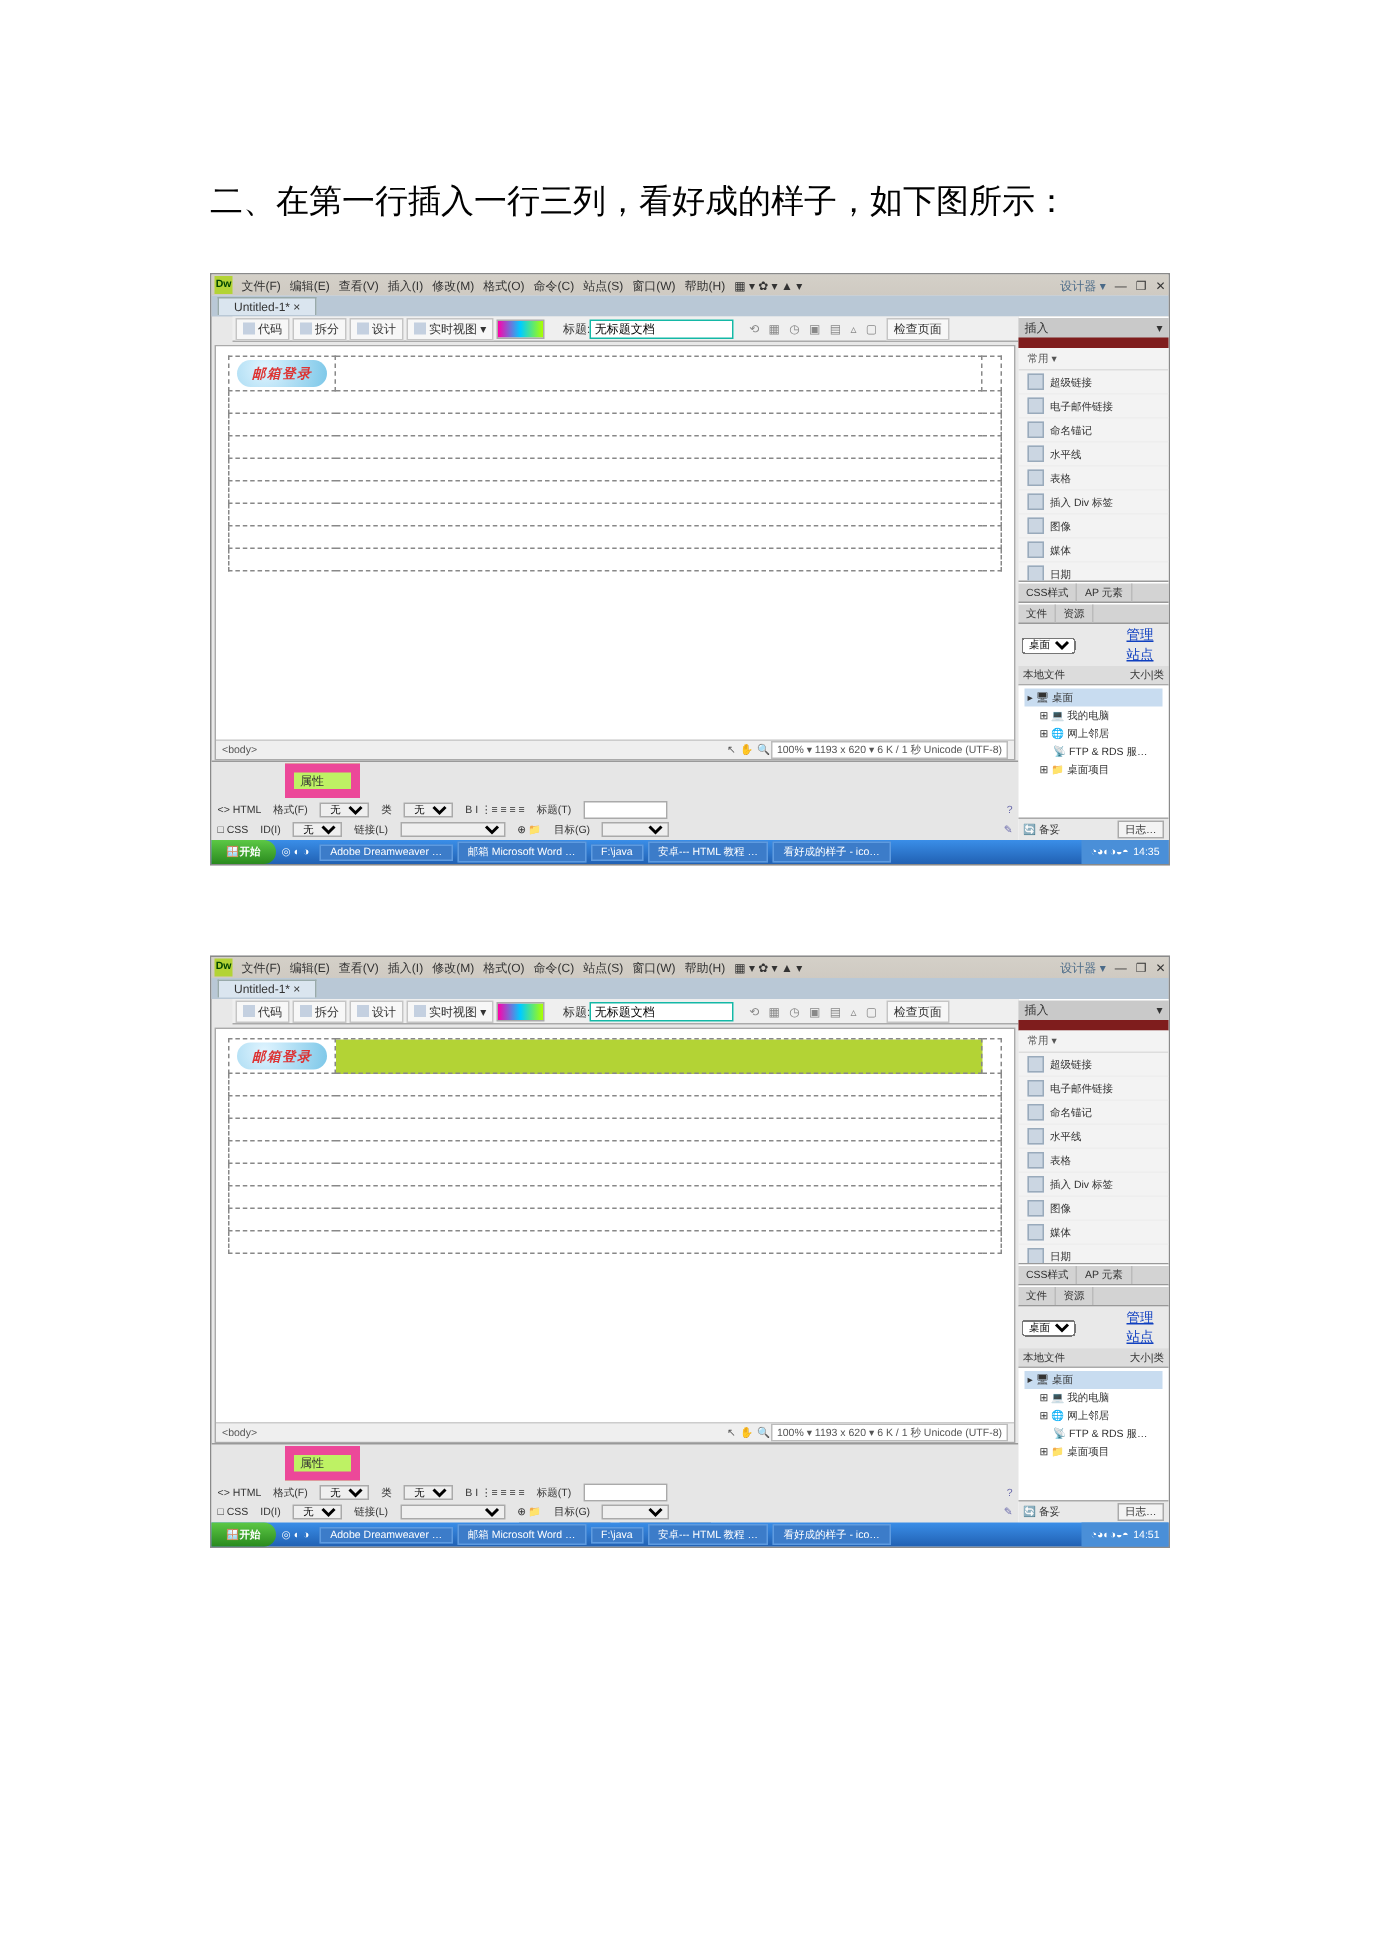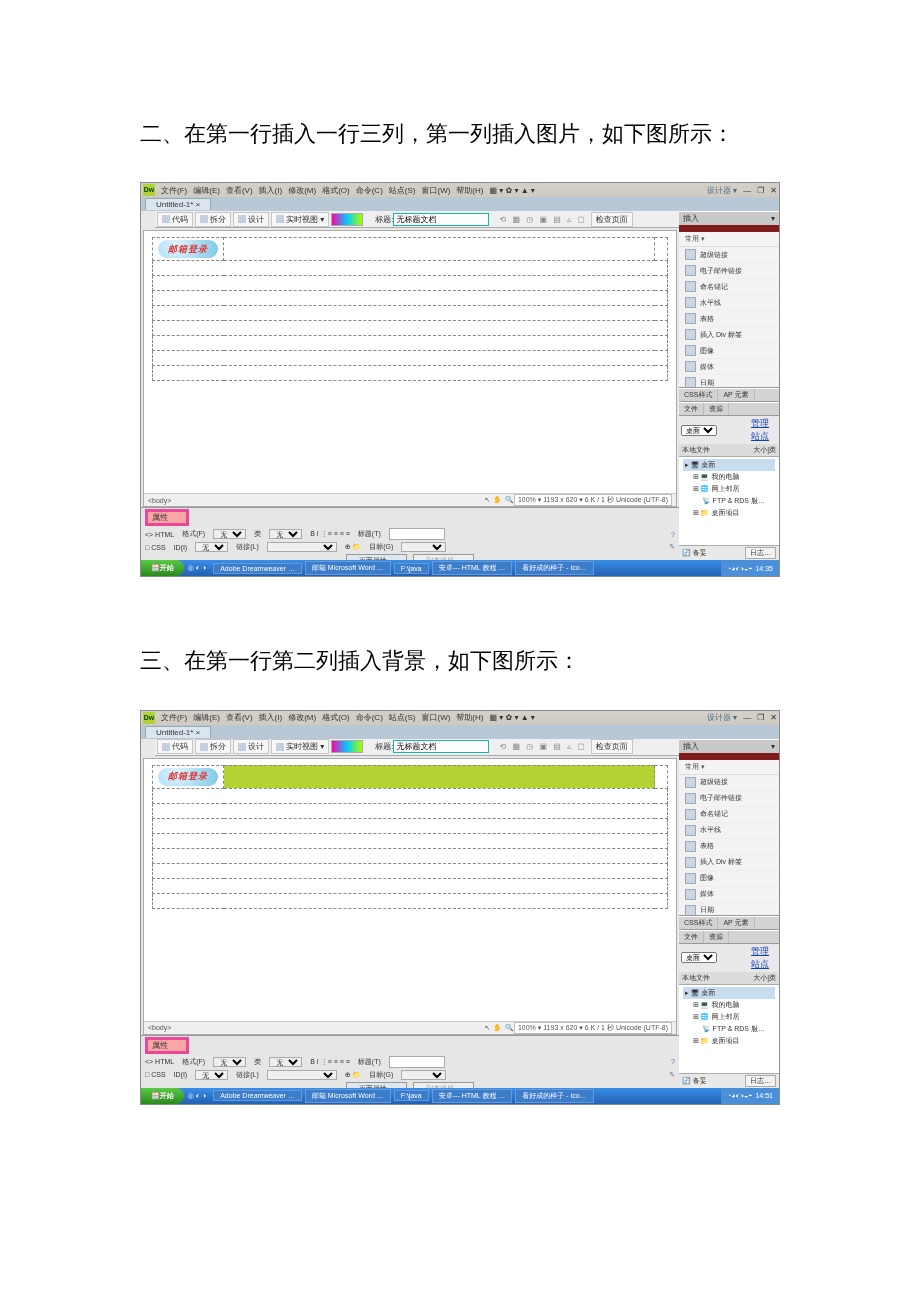--- a/index.html
+++ b/index.html
@@ -151,22 +151,22 @@
   height:50px;
   background:#e6e6e6;
   border-top:1px solid #999;
   display:flex;
   flex-direction:column;
   font-size:7px;
   padding:1px 4px;
 }
 .props-title {
   font-size:8px; color:#333;
-  background:#fca5a5; border:3px solid #ec4899;
-  padding:0 4px; width:30px;
+  background:#bef264; border:6px solid #ec4899;
+  padding:0 4px; width:30px;margin-left:45px;
 }
 .props-rows { display:flex; gap:8px; align-items:center; margin-top:2px; flex-wrap:wrap; }
 .props-rows .lab { white-space:nowrap; }
 .props-rows select, .props-rows input {
   font-size:7px; height:10px; border:1px solid #aaa; padding:0 2px;
 }
 .props .pagebtn {
   margin-top:2px;
   align-self:center;
   border:1px solid #999; background:#dfe8f0;
@@ -250,21 +250,21 @@
   background:#dcdcdc; font-size:7px;
   display:flex; justify-content:space-between;
   padding:1px 3px; border-bottom:1px solid #aaa;
 }
 </style>
 </head>
 <body>
 
 <div class="page">
 
-  <p class="instruction">二、在第一行插入一行三列，第一列插入图片，如下图所示：</p>
+  <p class="instruction">二、在第一行插入一行三列，看好成的样子，如下图所示：</p>
 
   <div class="shot">
 
     <div class="menubar">
       <span class="dw">Dw</span>
       <span>文件(F)</span>
       <span>编辑(E)</span>
       <span>查看(V)</span>
       <span>插入(I)</span>
       <span>修改(M)</span>
@@ -476,21 +476,20 @@
       <span class="taskbtn">F:\java</span>
       <span class="taskbtn">安卓--- HTML 教程 …</span>
       <span class="taskbtn">看好成的样子 - ico…</span>
       <div class="tray">
         <span>◔◕◐◑◒◓</span>
           <span class="clock">14:35</span>
       </div>
     </div>
   </div>
 
-  <p class="instruction">三、在第一行第二列插入背景，如下图所示：</p>
 
   <div class="shot">
 
     <div class="menubar">
       <span class="dw">Dw</span>
       <span>文件(F)</span>
       <span>编辑(E)</span>
       <span>查看(V)</span>
       <span>插入(I)</span>
       <span>修改(M)</span>

